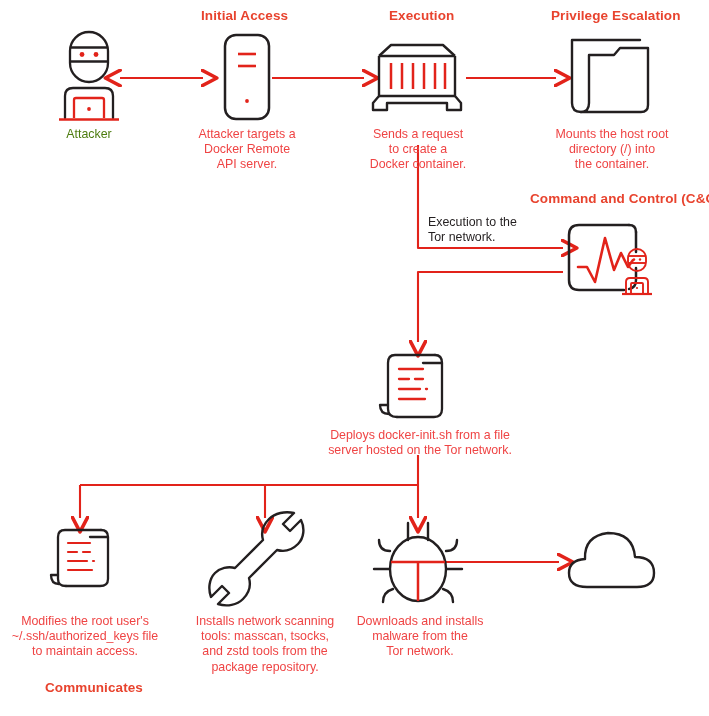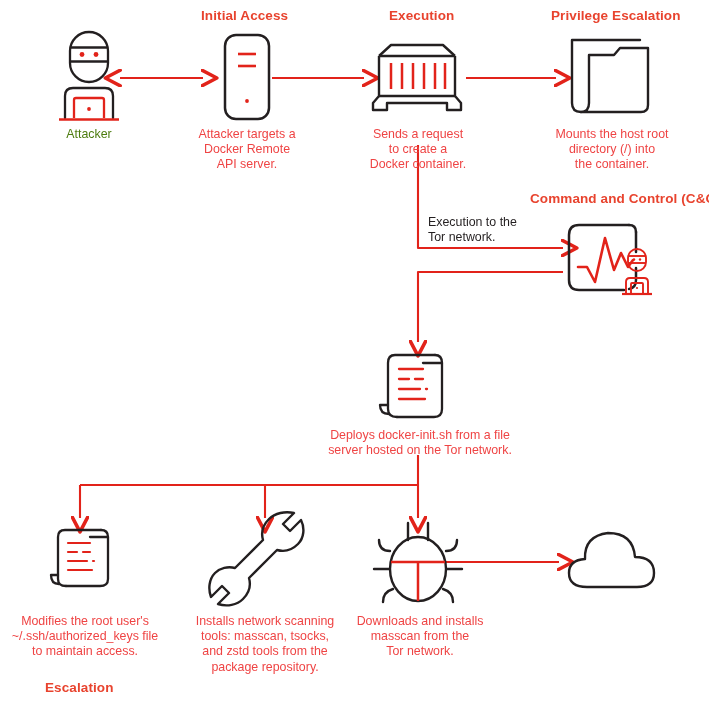--- a/index.html
+++ b/index.html
@@ -76,21 +76,21 @@
       <path d="M418,485 L418,518" marker-end="url(#ah)"></path>
 
       <line x1="438" y1="562" x2="559" y2="562" marker-end="url(#ah)"></line>
     </g>
   </svg>
 
   <div class="abs phase" style="left:201px;top:8px;">Initial Access</div>
   <div class="abs phase" style="left:389px;top:8px;">Execution</div>
   <div class="abs phase" style="left:551px;top:8px;">Privilege Escalation</div>
   <div class="abs phase" style="left:530px;top:191px;">Command and Control (C&amp;C)</div>
-  <div class="abs phase" style="left:45px;top:680px;">Escalation</div>
+  <div class="abs phase" style="left:45px;top:680px;">Communicates</div>
 
   <div class="icon-wrap" style="left:52px;top:30px;width:74px;height:92px;">
     <svg width="74" height="92" viewBox="0 0 74 92">
       <g fill="none" stroke="#231f20" stroke-width="2.3">
         <rect x="18" y="2" width="38" height="50" rx="19"></rect>
         <line x1="19" y1="17.5" x2="55" y2="17.5"></line>
         <line x1="19" y1="31.5" x2="55" y2="31.5"></line>
       </g>
       <circle cx="30" cy="24.5" r="2.4" fill="#e2231a"></circle>
       <circle cx="44" cy="24.5" r="2.4" fill="#e2231a"></circle>
@@ -247,21 +247,21 @@
         <path d="M23,69 Q13,72 13,82"></path>
         <path d="M73,69 Q83,72 83,82"></path>
       </g>
       <g stroke="#e2231a" stroke-width="2.5">
         <line x1="21" y1="42" x2="75" y2="42"></line>
         <line x1="48" y1="42" x2="48" y2="81"></line>
       </g>
     </svg>
   </div>
   <div class="abs caption" style="left:345px;top:614px;width:150px;">Downloads and installs
-masscan from the
+malware from the
 Tor network.</div>
 
   <div class="icon-wrap" style="left:566px;top:528px;width:92px;height:64px;">
     <svg width="92" height="64" viewBox="0 0 92 64">
       <path d="M21,59 Q3,59 3,45 Q3,32 19,31 Q18,8 42,5 Q67,5 69,29
                Q88,29 88,45 Q88,59 71,59 Z" fill="none" stroke="#231f20" stroke-width="2.4" stroke-linejoin="round"></path>
     </svg>
   </div>
 
 </div>

